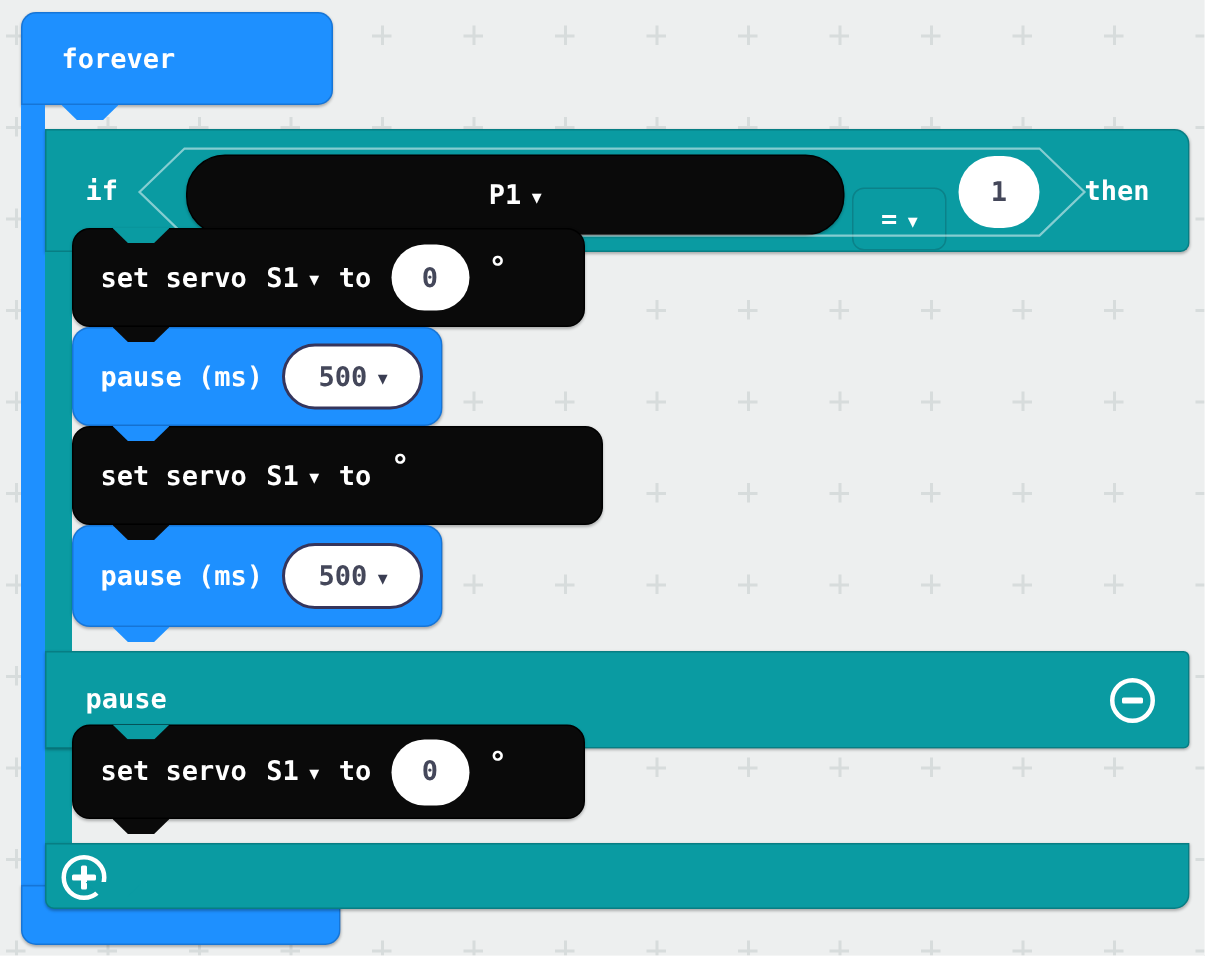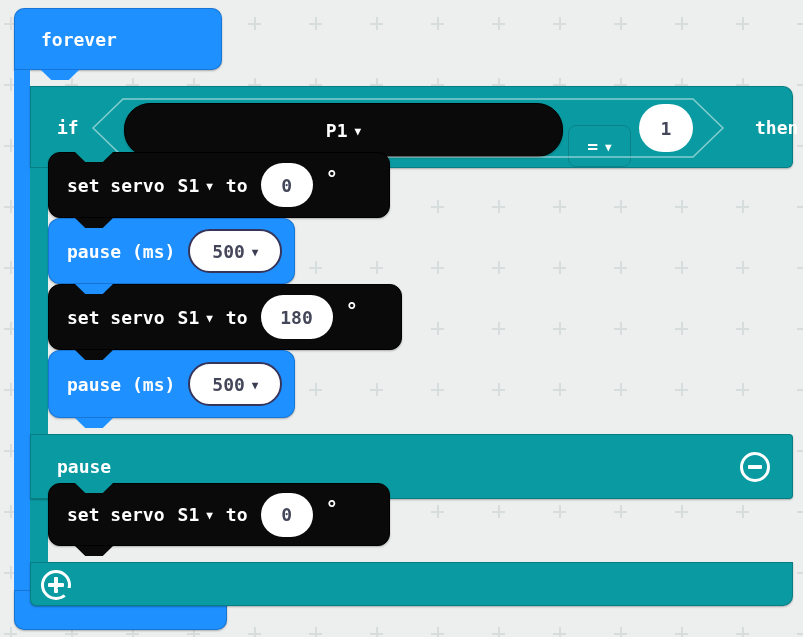--- a/index.html
+++ b/index.html
@@ -249,21 +249,21 @@
     <div class="hdr-abs c-teal dd" style="left:537px;top:22px;width:61px;height:40px;border-radius:8px;
                 border:1.5px solid #0b8289;justify-content:center;box-shadow:none;display:flex;">
       <span>=</span>
       <span class="arr">▼</span>
     </div>
 
     <div class="hdr-abs oval" style="left:608px;top:17px;width:54px;height:48px;">
       <span>1</span>
     </div>
 
-    <span class="hdr-abs lbl" style="left:724px;">then</span>
+    <span class="hdr-abs lbl" style="left:692px;">then</span>
   </div>
 
   <div class="piece c-teal bar spine" style="left:30px;top:152px;width:18px;height:394px;"></div>
 
   <div class="piece c-teal bar pad" style="left:30px;top:418px;width:763px;height:65px;border-radius:0 4px 4px 0;">
     <span class="lbl">pause</span>
     <span class="circle-icon" style="right:22px;top:17px;left:auto;">
       <span class="minus-bar"></span>
     </span>
   </div>
@@ -295,23 +295,20 @@
     </div>
   </div>
 
   <div class="piece c-black blk bpad" style="left:48px;top:284px;width:354px;height:66px;">
     <span class="lbl">set servo</span>
     <span class="dd">
       <span>S1</span>
       <span class="arr">▼</span>
     </span>
     <span class="lbl">to</span>
-    <div class="oval" style="width:72px;height:44px;">
-      <span>180</span>
-    </div>
     <span class="deg">°</span>
   </div>
 
   <div class="piece c-blue blk bpad" style="left:48px;top:350px;width:247px;height:68px;">
     <span class="lbl">pause (ms)</span>
     <div class="oval bordered dd" style="width:94px;height:44px;">
       <span>500</span>
       <span class="arr dark">▼</span>
     </div>
   </div>

